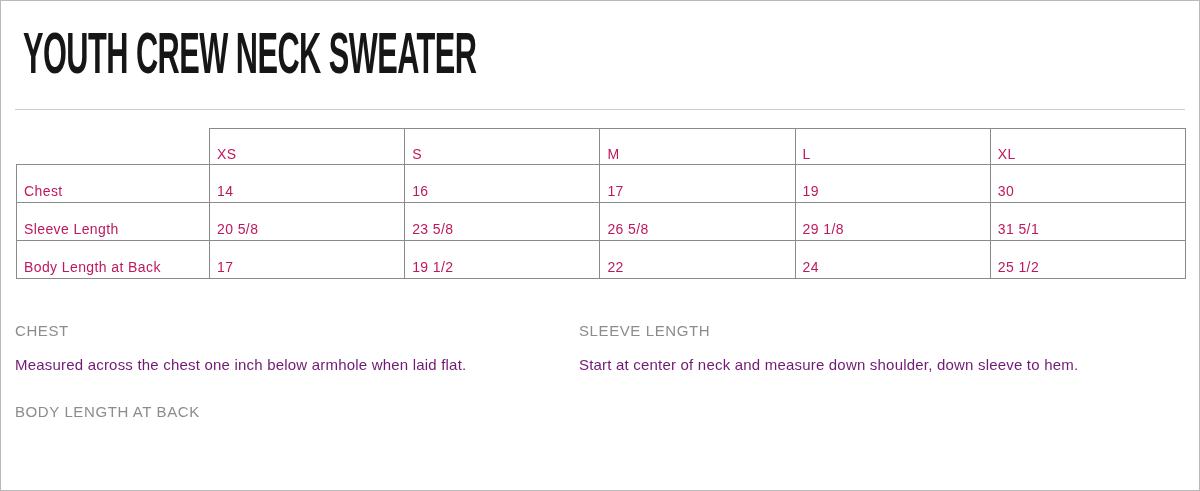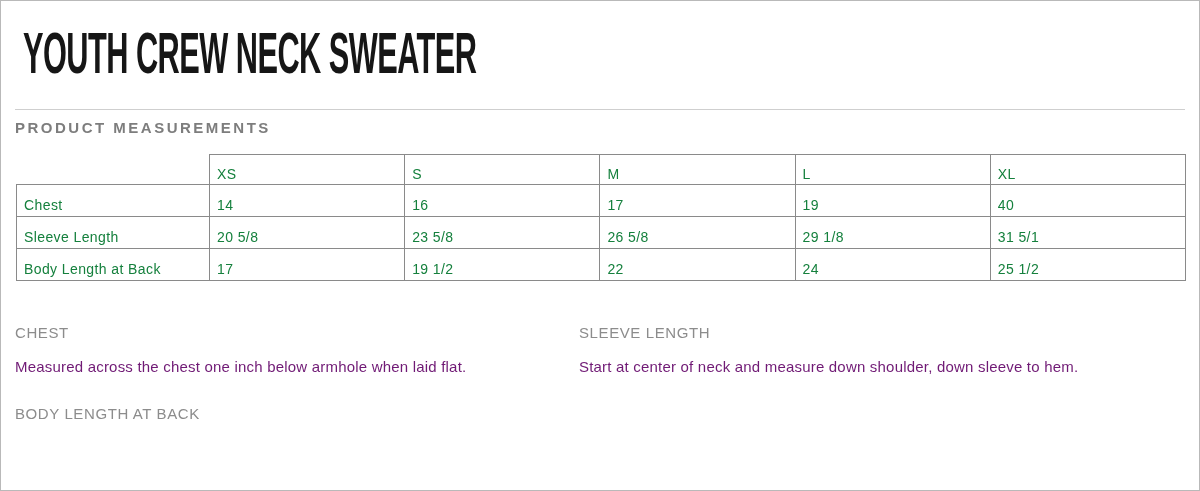--- a/index.html
+++ b/index.html
@@ -41,22 +41,22 @@
     width:1170px;
     table-layout:fixed;
     border-collapse:collapse;
   }
   .size-table th,.size-table td{
     border:1px solid #8a8a8a;
     font-size:14px;
     font-weight:400;
     text-align:left;
     vertical-align:middle;
-    padding:8px 4px 0 7px;
-    color:#15803d;
+    padding:14px 4px 0 7px;
+    color:#be185d;
     letter-spacing:0.4px;
     overflow:hidden;
     white-space:nowrap;
   }
   .size-table thead th{height:21px;}
   .size-table tbody th,.size-table tbody td{height:23px;}
   .size-table th.corner{border:none;}
   .defs{
     margin:43px 14px 0 14px;
     display:grid;
@@ -79,21 +79,20 @@
 </style>
 </head>
 <body>
 
 <div class="page">
 
   <h1 class="title">YOUTH CREW NECK SWEATER</h1>
 
   <hr class="divider">
 
-  <div class="pm-label">PRODUCT MEASUREMENTS</div>
 
   <table class="size-table">
     <colgroup>
       <col style="width:193px">
       <col>
         <col>
         <col>
         <col>
         <col>
     </colgroup>
@@ -107,21 +106,21 @@
         <th>XL</th>
       </tr>
     </thead>
     <tbody>
       <tr>
         <th>Chest</th>
         <td>14</td>
         <td>16</td>
         <td>17</td>
         <td>19</td>
-        <td>40</td>
+        <td>30</td>
       </tr>
       <tr>
         <th>Sleeve Length</th>
         <td>20 5/8</td>
         <td>23 5/8</td>
         <td>26 5/8</td>
         <td>29 1/8</td>
         <td>31 5/1</td>
       </tr>
       <tr>

